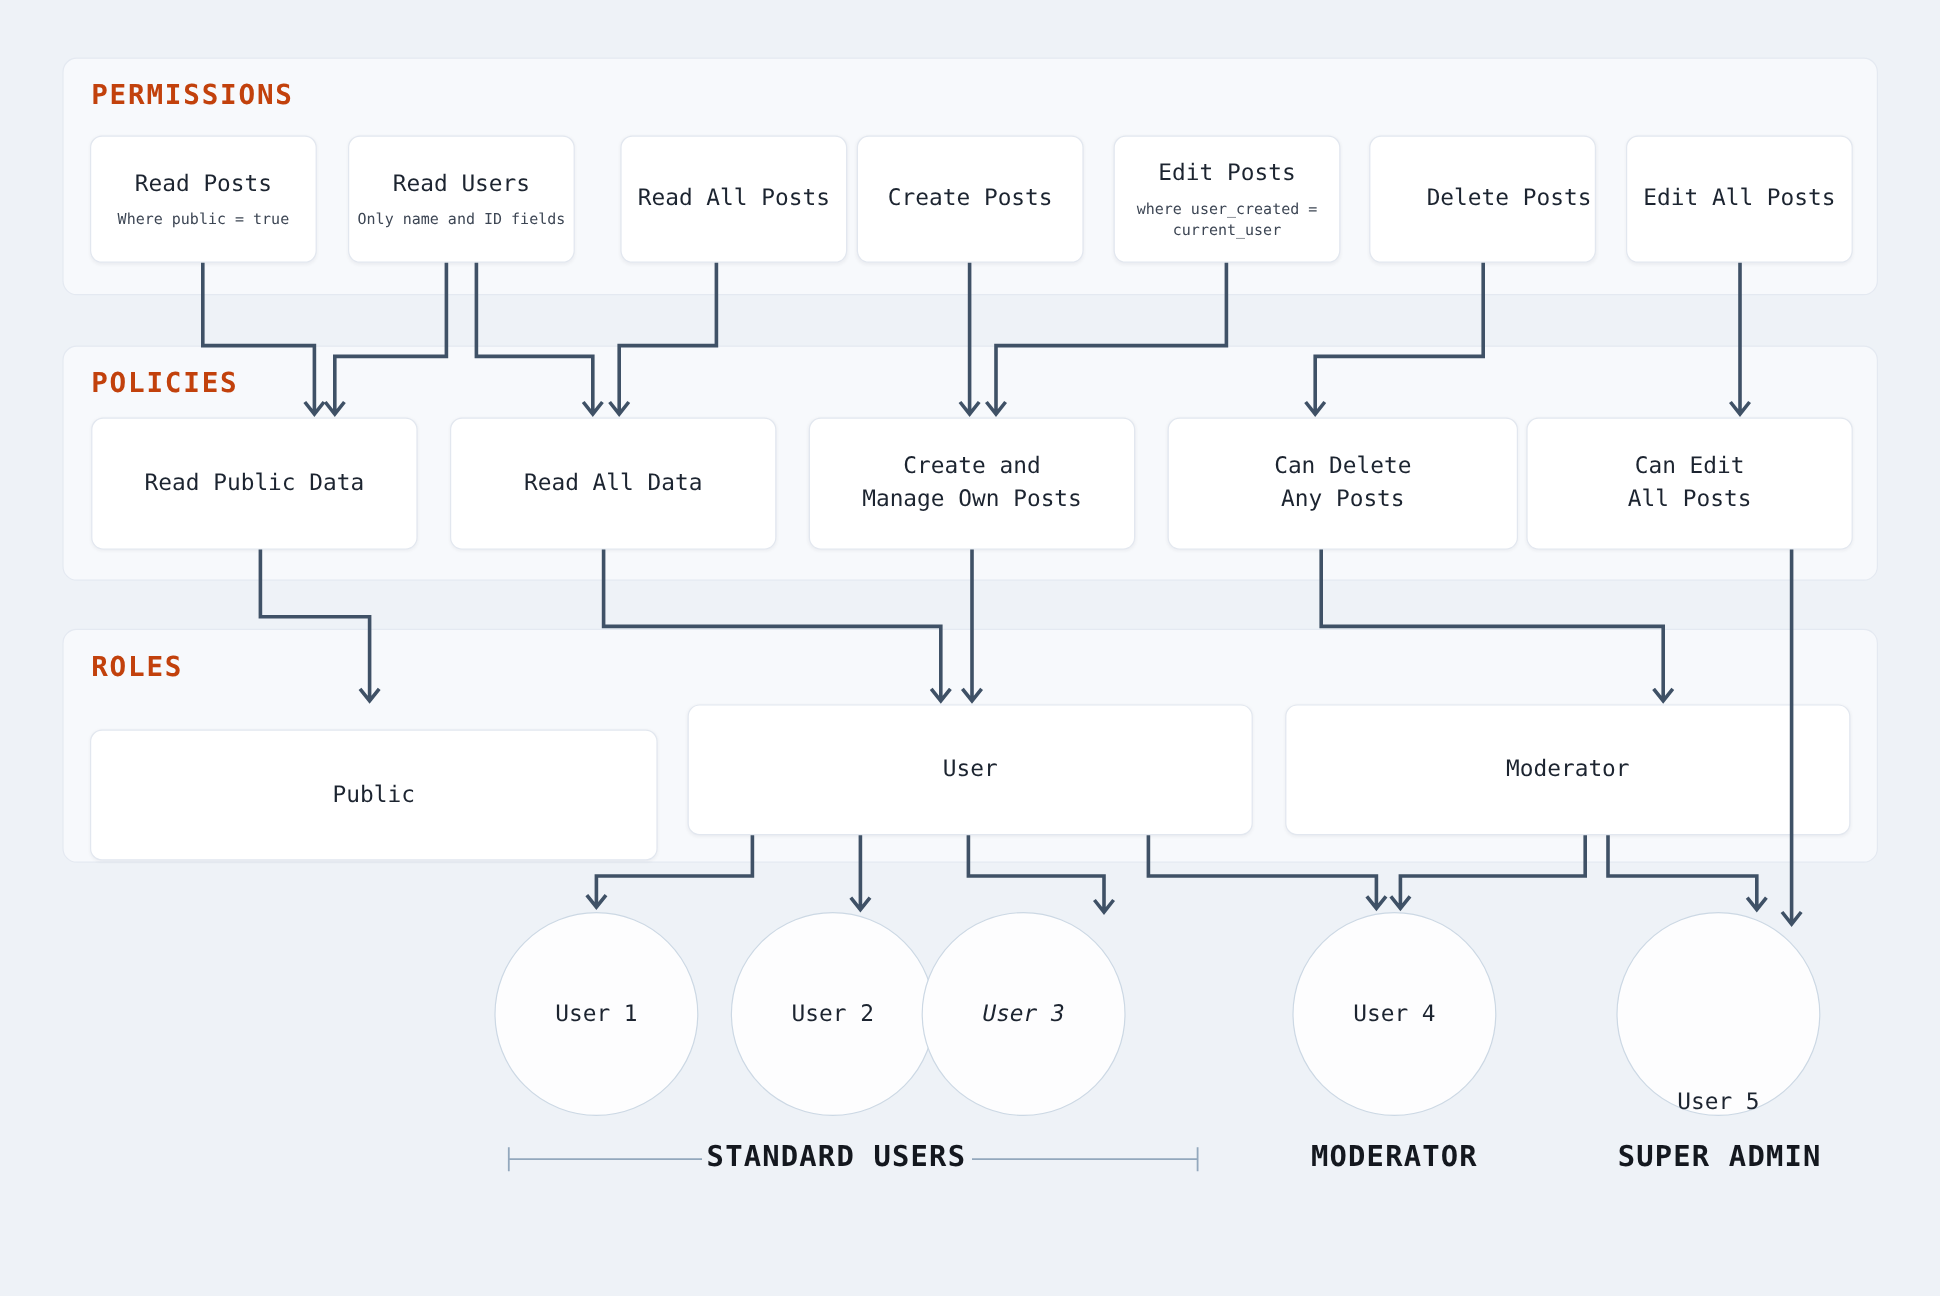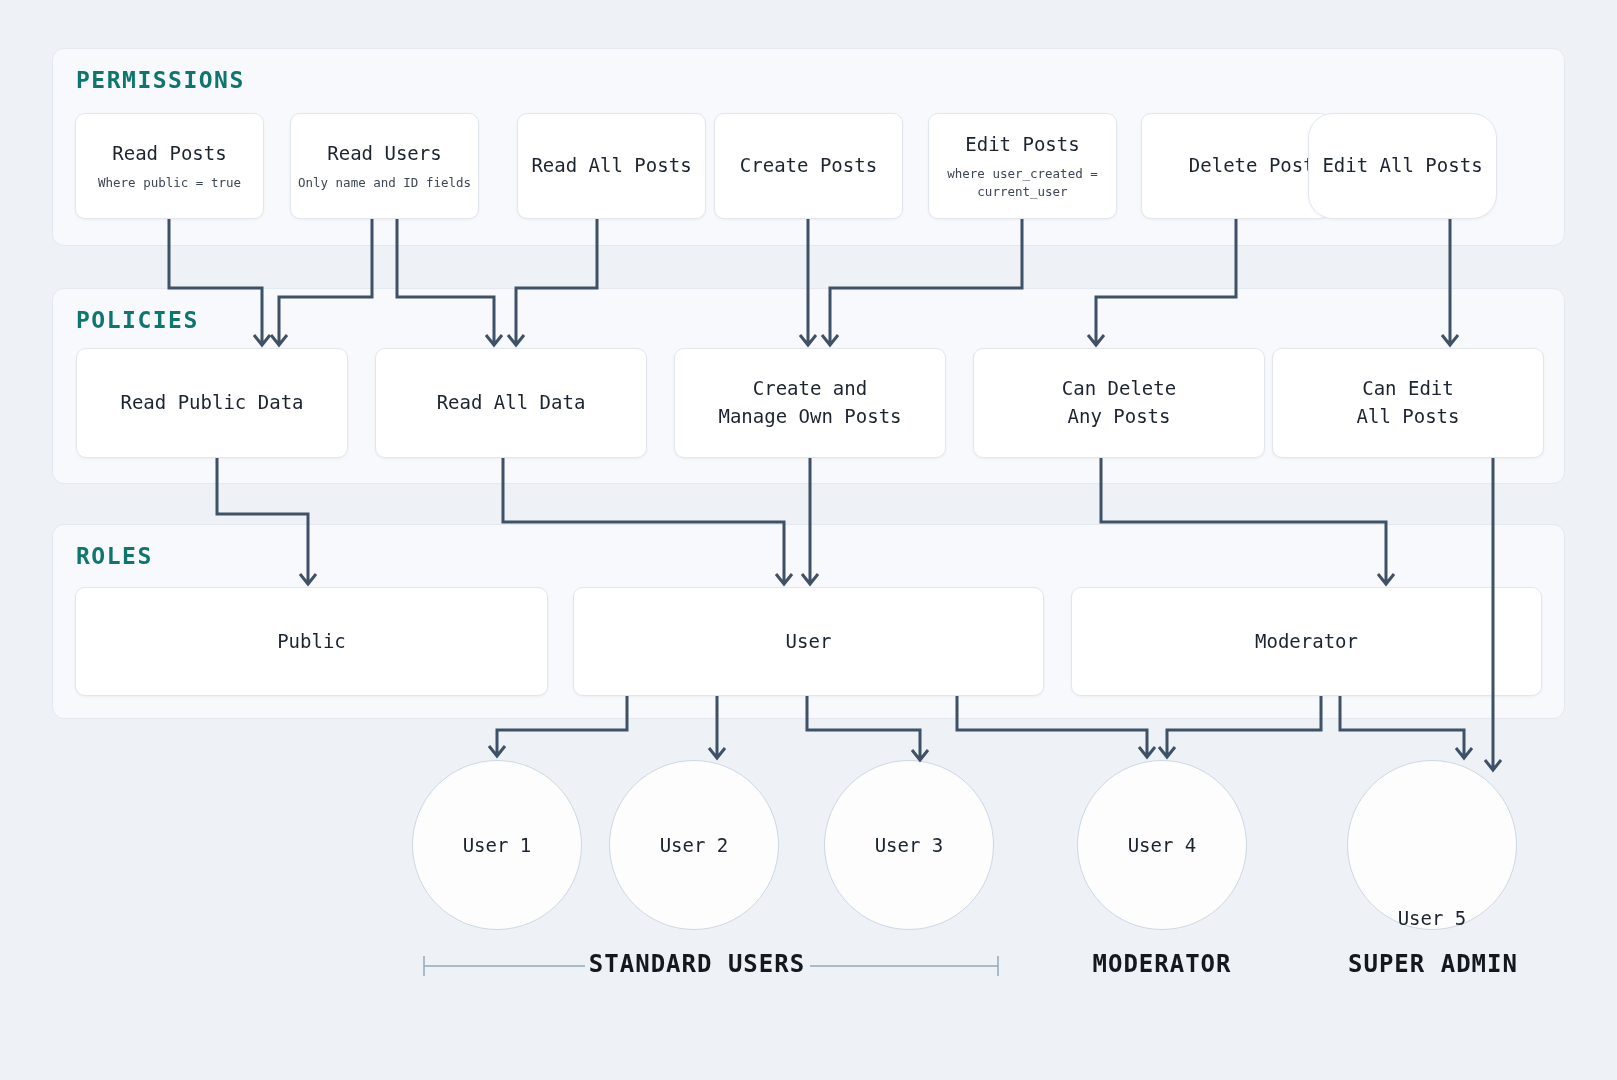--- a/index.html
+++ b/index.html
@@ -1,21 +1,21 @@
 <!DOCTYPE html>
 <html><head>
 <meta charset="utf-8">
 <style>
   html,body{margin:0;padding:0;background:#eef2f7;}
   .stage{position:relative;width:1617px;height:1080px;background:#eef2f7;overflow:hidden;
          font-family:"DejaVu Sans Mono","Liberation Mono",monospace;color:#1c2430;}
   .section{position:absolute;left:52px;width:1513px;background:#f7f9fc;border:1px solid #e4e9f1;
            border-radius:12px;box-sizing:border-box;}
   .section-title{position:absolute;left:23px;top:18px;font-size:23px;font-weight:bold;
-                 letter-spacing:1.5px;color:#0f766e;}
+                 letter-spacing:1.5px;color:#c2410c;}
   .node{position:absolute;background:#ffffff;border:1px solid #e2e7ef;border-radius:10px;
         box-sizing:border-box;display:flex;flex-direction:column;align-items:center;
         justify-content:center;gap:7px;box-shadow:0 1px 3px rgba(15,23,42,.05);}
   .node-title{font-size:19px;line-height:1.45;text-align:center;white-space:pre-line;color:#1c2430;}
   .node-sub{font-size:12.5px;line-height:1.45;text-align:center;white-space:pre-line;color:#3d4654;}
   .circle{position:absolute;width:170px;height:170px;border-radius:50%;background:#fdfdfe;
           border:1.5px solid #ccd8e4;display:flex;align-items:center;justify-content:center;
           font-size:19px;color:#1c2430;box-sizing:border-box;}
   .glabel{position:absolute;top:950px;transform:translateX(-50%);font-size:24px;font-weight:bold;
           letter-spacing:1px;color:#14181f;white-space:nowrap;}
@@ -46,21 +46,21 @@
     <div class="node-title">Create Posts</div>
   </div>
   <div class="node" style="left:928px;top:113px;width:189px;height:106px;">
     <div class="node-title">Edit Posts</div>
     <div class="node-sub">where user_created =
 current_user</div>
   </div>
   <div class="node" style="left:1141px;top:113px;width:189px;height:106px;padding-left:44px;">
     <div class="node-title">Delete Posts</div>
   </div>
-  <div class="node" style="left:1308px;top:113px;width:189px;height:106px;border-radius:25px;">
+  <div class="node" style="left:1355px;top:113px;width:189px;height:106px;">
     <div class="node-title">Edit All Posts</div>
   </div>
 
   <div class="section" style="top:288px;height:196px;">
     <div class="section-title">POLICIES</div>
   </div>
   <div class="node" style="left:76px;top:348px;width:272px;height:110px;">
     <div class="node-title">Read Public Data</div>
   </div>
   <div class="node" style="left:375px;top:348px;width:272px;height:110px;">
@@ -75,37 +75,37 @@
 Any Posts</div>
   </div>
   <div class="node" style="left:1272px;top:348px;width:272px;height:110px;">
     <div class="node-title">Can Edit
 All Posts</div>
   </div>
 
   <div class="section" style="top:524px;height:195px;">
     <div class="section-title">ROLES</div>
   </div>
-  <div class="node" style="left:75px;top:587px;width:473px;height:109px;">
+  <div class="node" style="left:75px;top:608px;width:473px;height:109px;">
     <div class="node-title">Public</div>
   </div>
   <div class="node" style="left:573px;top:587px;width:471px;height:109px;">
     <div class="node-title">User</div>
   </div>
   <div class="node" style="left:1071px;top:587px;width:471px;height:109px;">
     <div class="node-title">Moderator</div>
   </div>
 
   <div class="circle" style="left:412px;top:760px;">
     <span>User 1</span>
   </div>
   <div class="circle" style="left:609px;top:760px;">
     <span>User 2</span>
   </div>
-  <div class="circle" style="left:824px;top:760px;">
+  <div class="circle" style="left:768px;top:760px;font-style:italic;">
     <span>User 3</span>
   </div>
   <div class="circle" style="left:1077px;top:760px;">
     <span>User 4</span>
   </div>
   <div class="circle" style="left:1347px;top:760px;align-items:flex-end;">
     <span>User 5</span>
   </div>
 
   <div class="glabel" style="left:697px;">STANDARD USERS</div>

